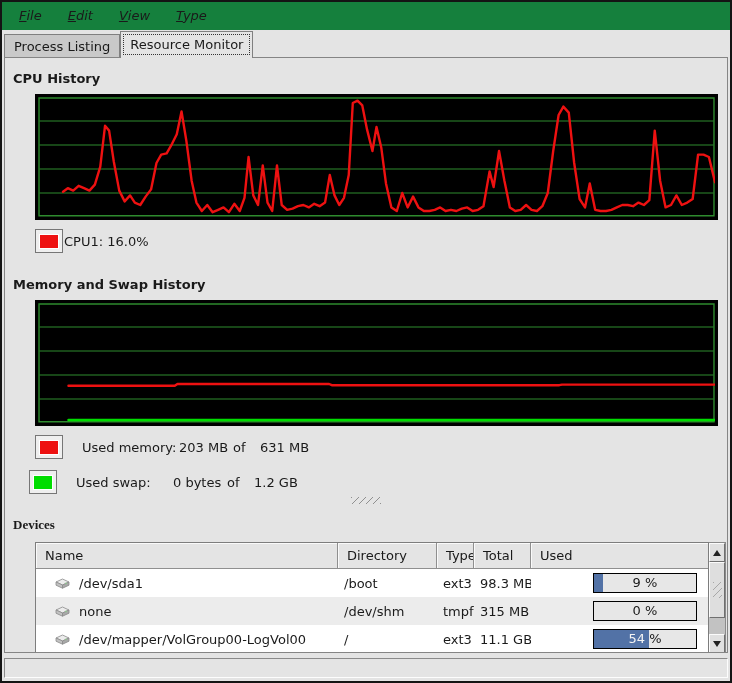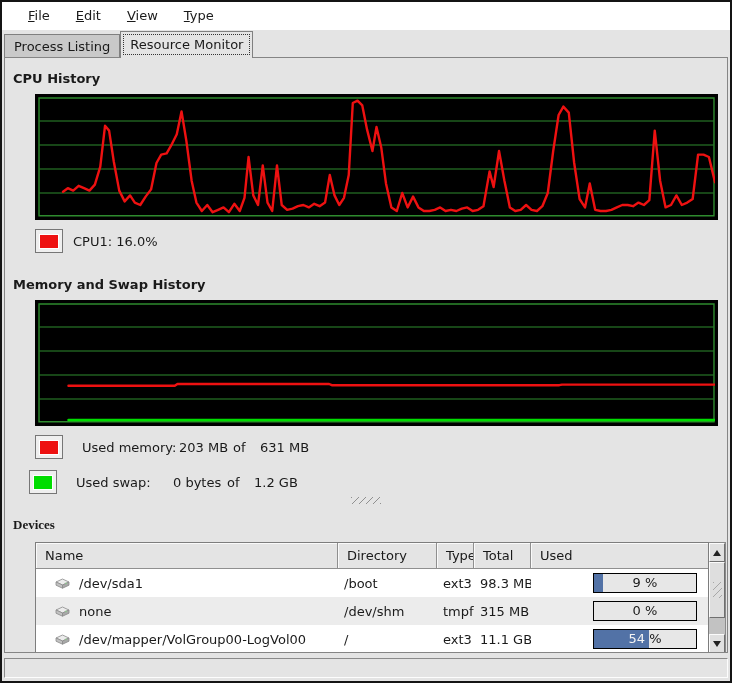--- a/index.html
+++ b/index.html
@@ -11,22 +11,23 @@
     width: 732px; height: 683px;
     border: 2px solid #141414;
     background: #e4e4e4;
     display: flex; flex-direction: column;
     overflow: hidden;
   }
   
   .menubar {
     height: 28px; flex: 0 0 28px;
     display: flex; align-items: center;
-    padding-left: 13px;
-    background: #ffffff;
+    padding-left: 4px;
+    background: #15803d;
+    font-style: italic;
   }
   .menu-item {
     padding: 4px 13px 5px 13px; cursor: default;
   }
   .menu-item::first-letter { text-decoration: underline; }
   
   .tabbar {
     height: 27px; flex: 0 0 27px;
     display: flex; align-items: flex-end;
     padding-left: 2px;
@@ -69,21 +70,21 @@
     margin: 9px 0 0 30px;
   }
   .legend-row + .legend-row { margin-top: 11px; margin-left: 24px; }
   .swatch {
     width: 28px; height: 24px; flex: 0 0 28px;
     border: 1px solid #767676;
     background: #efefef;
     display: flex; align-items: center; justify-content: center;
   }
   .swatch i { display: block; width: 20px; height: 15px; border: 1px solid #fff; }
-  .legend-cpu-label { margin-left: 10px; }
+  .legend-cpu-label { margin-left: 1px; }
   .leg-label { display: inline-block; width: 97px; margin-left: 19px; }
   .leg-value { display: inline-block; width: 54px; }
   .leg-of    { display: inline-block; width: 27px; }
   
   .grip {
     width: 30px; height: 7px;
     margin: 3px auto 0 auto;
     background: repeating-linear-gradient(135deg, #909090 0 1px, rgba(0,0,0,0) 1px 5px);
   }
   

